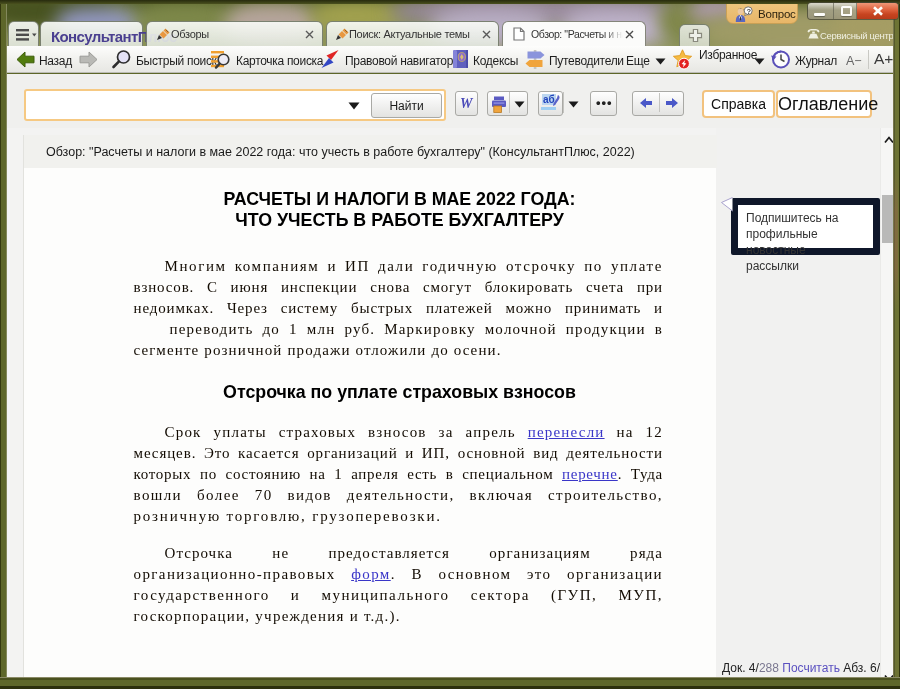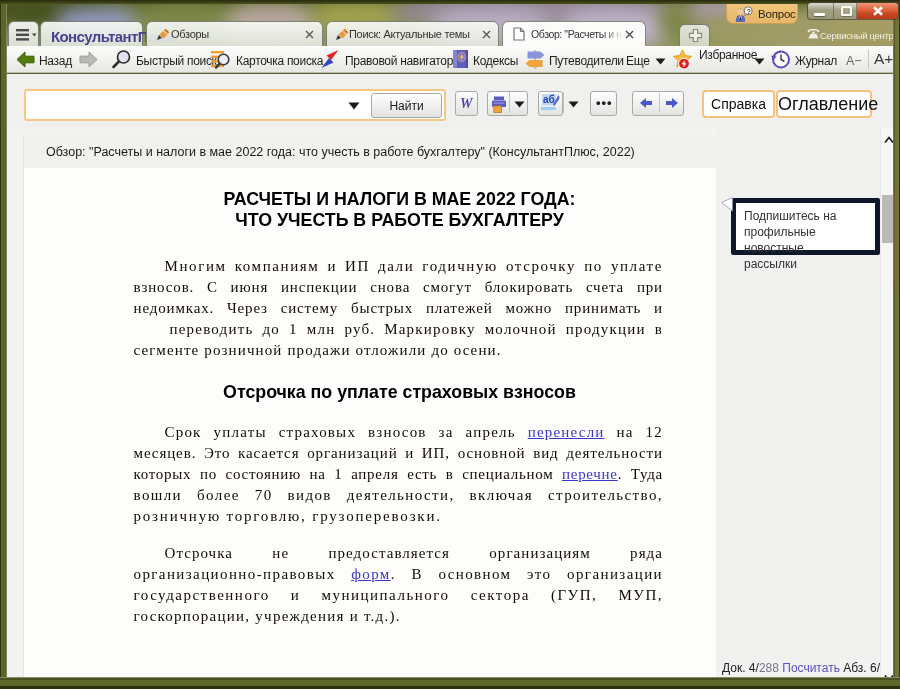--- a/index.html
+++ b/index.html
@@ -284,21 +284,21 @@
   <div class="abs" id="scrollbar">
     <svg style="position:absolute;left:3px;top:8px;" width="10" height="8" viewBox="0 0 10 8">
         <path d="M1 6.5 L5 1.5 L9 6.5" fill="none" stroke="#1a1a1a" stroke-width="1.7"></path>
       </svg>
     <div style="position:absolute;left:1px;top:67px;width:11px;height:48px;background:#b9b9b8;"></div>
     <svg style="position:absolute;left:3px;top:546px;" width="10" height="8" viewBox="0 0 10 8">
         <path d="M1 1.5 L5 6.5 L9 1.5" fill="none" stroke="#1a1a1a" stroke-width="1.7"></path>
       </svg>
   </div>
 
-  <div class="abs" style="left:731px;top:198px;width:149px;height:57px;background:#fff;border:5px solid #0f172a;border-radius:2px;z-index:7;">
+  <div class="abs" style="left:731px;top:198px;width:149px;height:57px;background:#fff;border:7px solid #0f172a;border-radius:2px;z-index:7;">
     <div style="position:absolute;left:8px;top:5px;font-size:12px;line-height:16px;color:#333;">Подпишитесь на<br>профильные новостные<br>рассылки</div>
   </div>
   <svg class="abs" style="left:720px;top:195px;z-index:8;" width="13" height="18" viewBox="0 0 13 18">
     <path d="M12.5 2.5 L1.5 7.5 L12.5 16" fill="#fff" stroke="#a9a2ce" stroke-width="1"></path>
   </svg>
 
   <div class="abs" style="left:722px;top:661px;width:160px;font-size:12px;color:#222;z-index:8;white-space:nowrap;overflow:hidden;">Док. 4/<span style="color:#7a7790">288</span> <span style="color:#5a50c0">Посчитать</span> Абз. 6/</div>
 
   <div class="abs" id="docpanel">
     <div id="dochdr">

